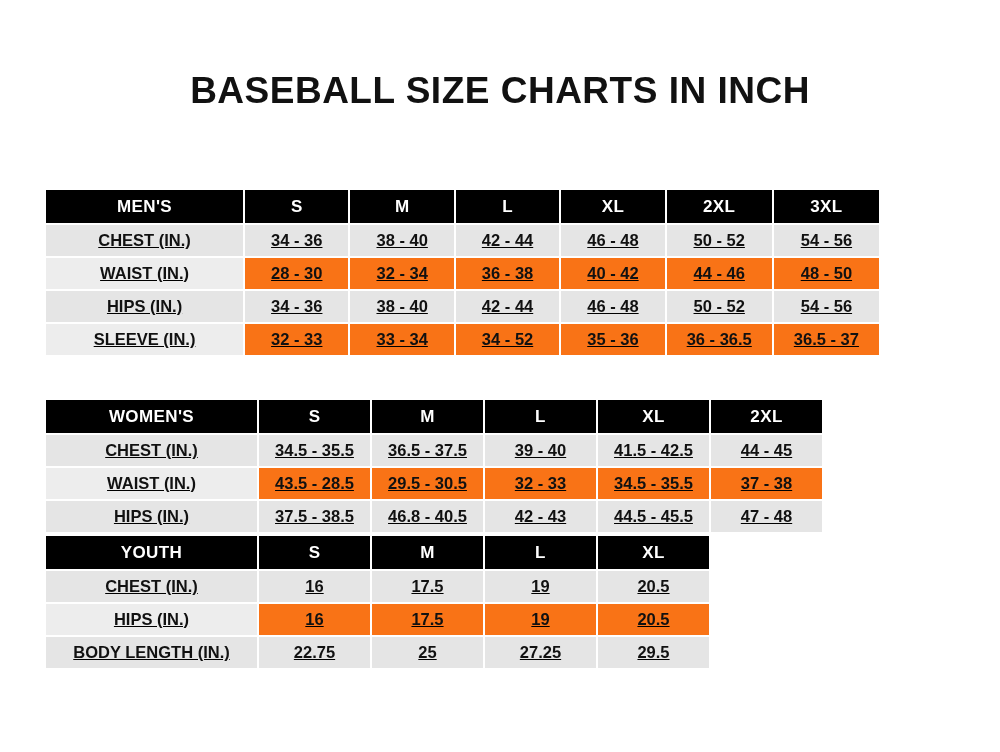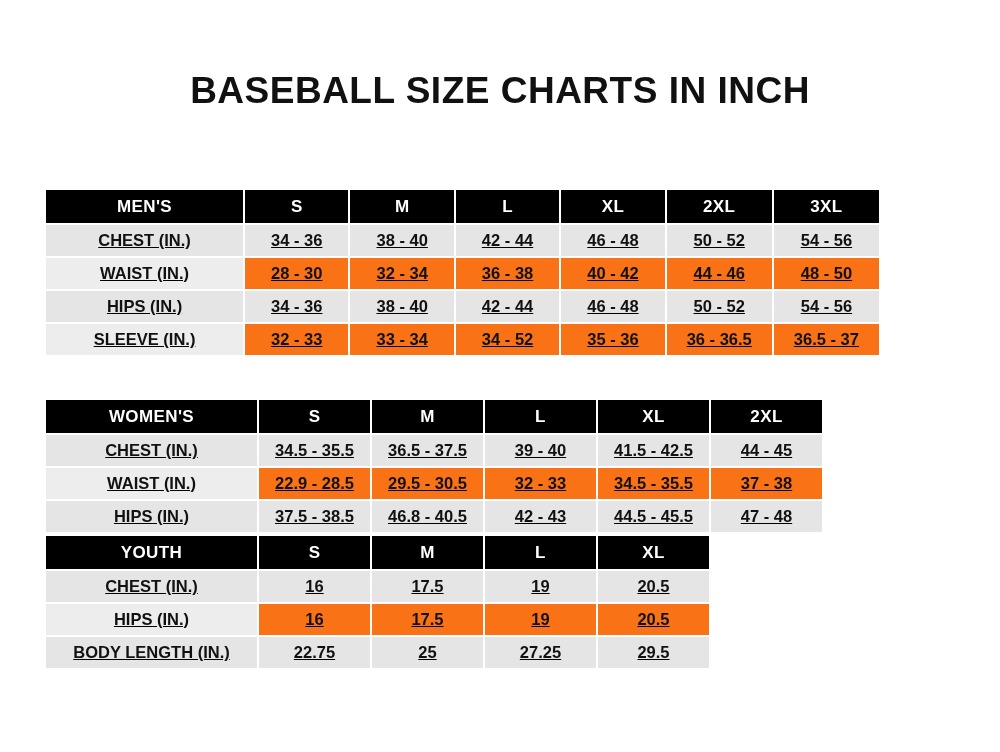--- a/index.html
+++ b/index.html
@@ -166,21 +166,21 @@
         <tr class="odd">
           <td class="row-label">CHEST (IN.)</td>
           <td>34.5 - 35.5</td>
           <td>36.5 - 37.5</td>
           <td>39 - 40</td>
           <td>41.5 - 42.5</td>
           <td>44 - 45</td>
         </tr>
         <tr class="even">
           <td class="row-label">WAIST (IN.)</td>
-          <td>22.9 - 28.5</td>
+          <td>43.5 - 28.5</td>
           <td>29.5 - 30.5</td>
           <td>32 - 33</td>
           <td>34.5 - 35.5</td>
           <td>37 - 38</td>
         </tr>
         <tr class="odd">
           <td class="row-label">HIPS (IN.)</td>
           <td>37.5 - 38.5</td>
           <td>46.8 - 40.5</td>
           <td>42 - 43</td>

